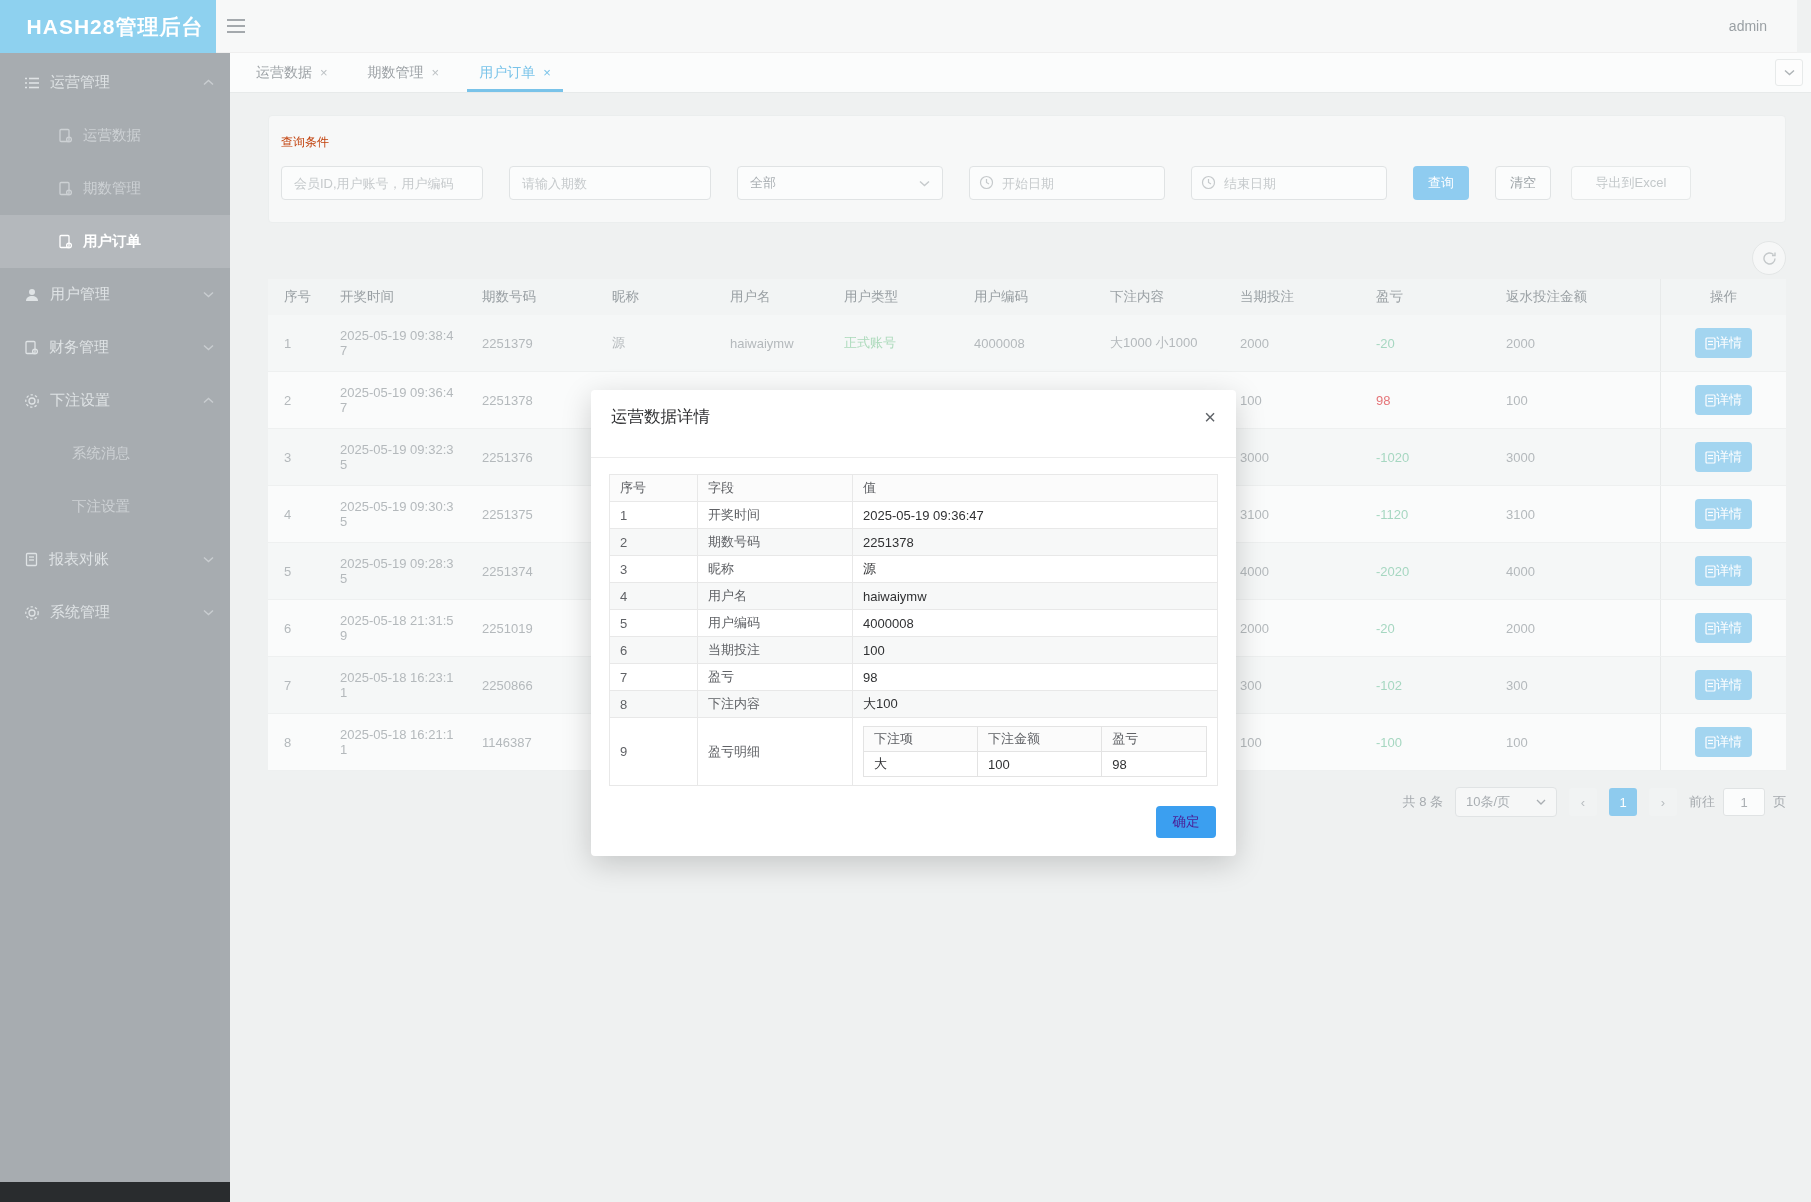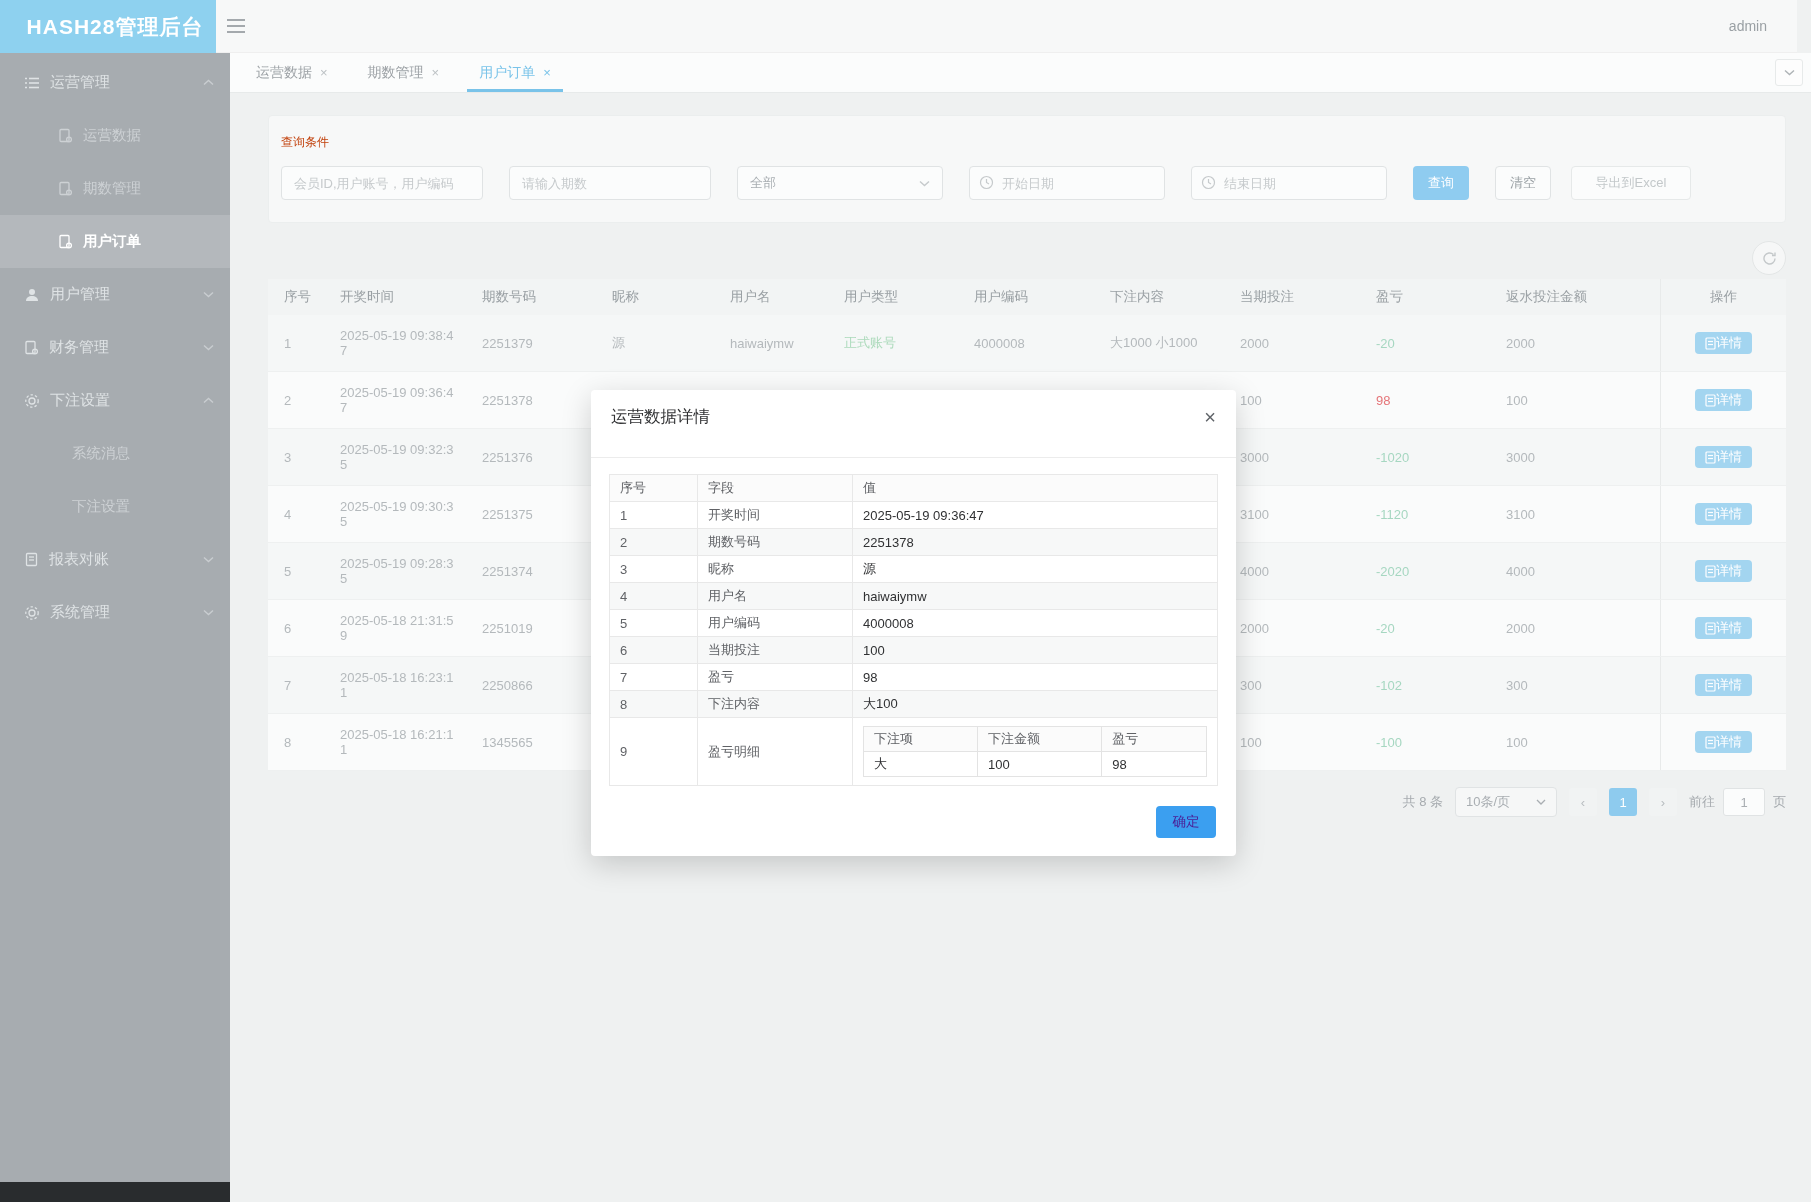--- a/index.html
+++ b/index.html
@@ -78,21 +78,21 @@
   .thead .op-h { padding-left:0; text-align:center; border-left:1px solid #e8eaea; height:100%;
     display:flex; align-items:center; justify-content:center; }
   .trow { min-height:57px; background:#fafbfb; border-bottom:1px solid #eef0f0; font-size:13px; color:#b4b9bc; }
   .trow:nth-child(even) { background:#f5f7f7; }
   .td { padding:6px 8px 6px 16px; word-break:break-all; }
   .td.green { color:#a6d7c1; }
   .td.red { color:#e57579; }
   .td.tgreen { color:#acdabb; }
   .td.op { border-left:1px solid #e8eaea; align-self:stretch; display:flex; align-items:center;
     justify-content:center; padding:0; }
-  .detail-btn { display:inline-flex; align-items:center; height:22px; padding:0 10px;
+  .detail-btn { display:inline-flex; align-items:center; height:30px; padding:0 10px;
     background:#a3d5f0; color:#fdfeff; border:none; border-radius:4px; font-size:13px; cursor:pointer; font-family:inherit; }
 
   
   .pager { display:flex; align-items:center; justify-content:flex-end; gap:12px;
     margin:16px 25px 0 0; font-size:13px; color:#a6abaf; }
   .pg-size { width:102px; height:30px; border:1px solid #e0e3e4; border-radius:4px; background:#f6f7f7;
     display:flex; align-items:center; justify-content:space-between; padding:0 10px; color:#a9aeb2; cursor:pointer; }
   .pg-btn { width:28px; height:28px; border-radius:3px; background:#f1f3f3; color:#b8bdc0;
     display:flex; align-items:center; justify-content:center; cursor:pointer; }
   .pg-num { width:28px; height:28px; border-radius:3px; background:#8ecbee; color:#ffffff;
@@ -523,21 +523,21 @@
               <line x1="3" y1="7.5" x2="8" y2="7.5"></line>
             </svg>
             <span>详情</span>
           </button>
         </div>
     </div>
 
     <div class="trow">
       <div class="td">8</div>
       <div class="td">2025-05-18 16:21:11</div>
-      <div class="td">1345565</div>
+      <div class="td">1146387</div>
       <div class="td">源</div>
       <div class="td">haiwaiymw</div>
       <div class="td tgreen">正式账号</div>
       <div class="td">4000008</div>
       <div class="td">大100</div>
       <div class="td">100</div>
       <div class="td green">-100</div>
       <div class="td">100</div>
       <div class="td op">
           <button class="detail-btn">

